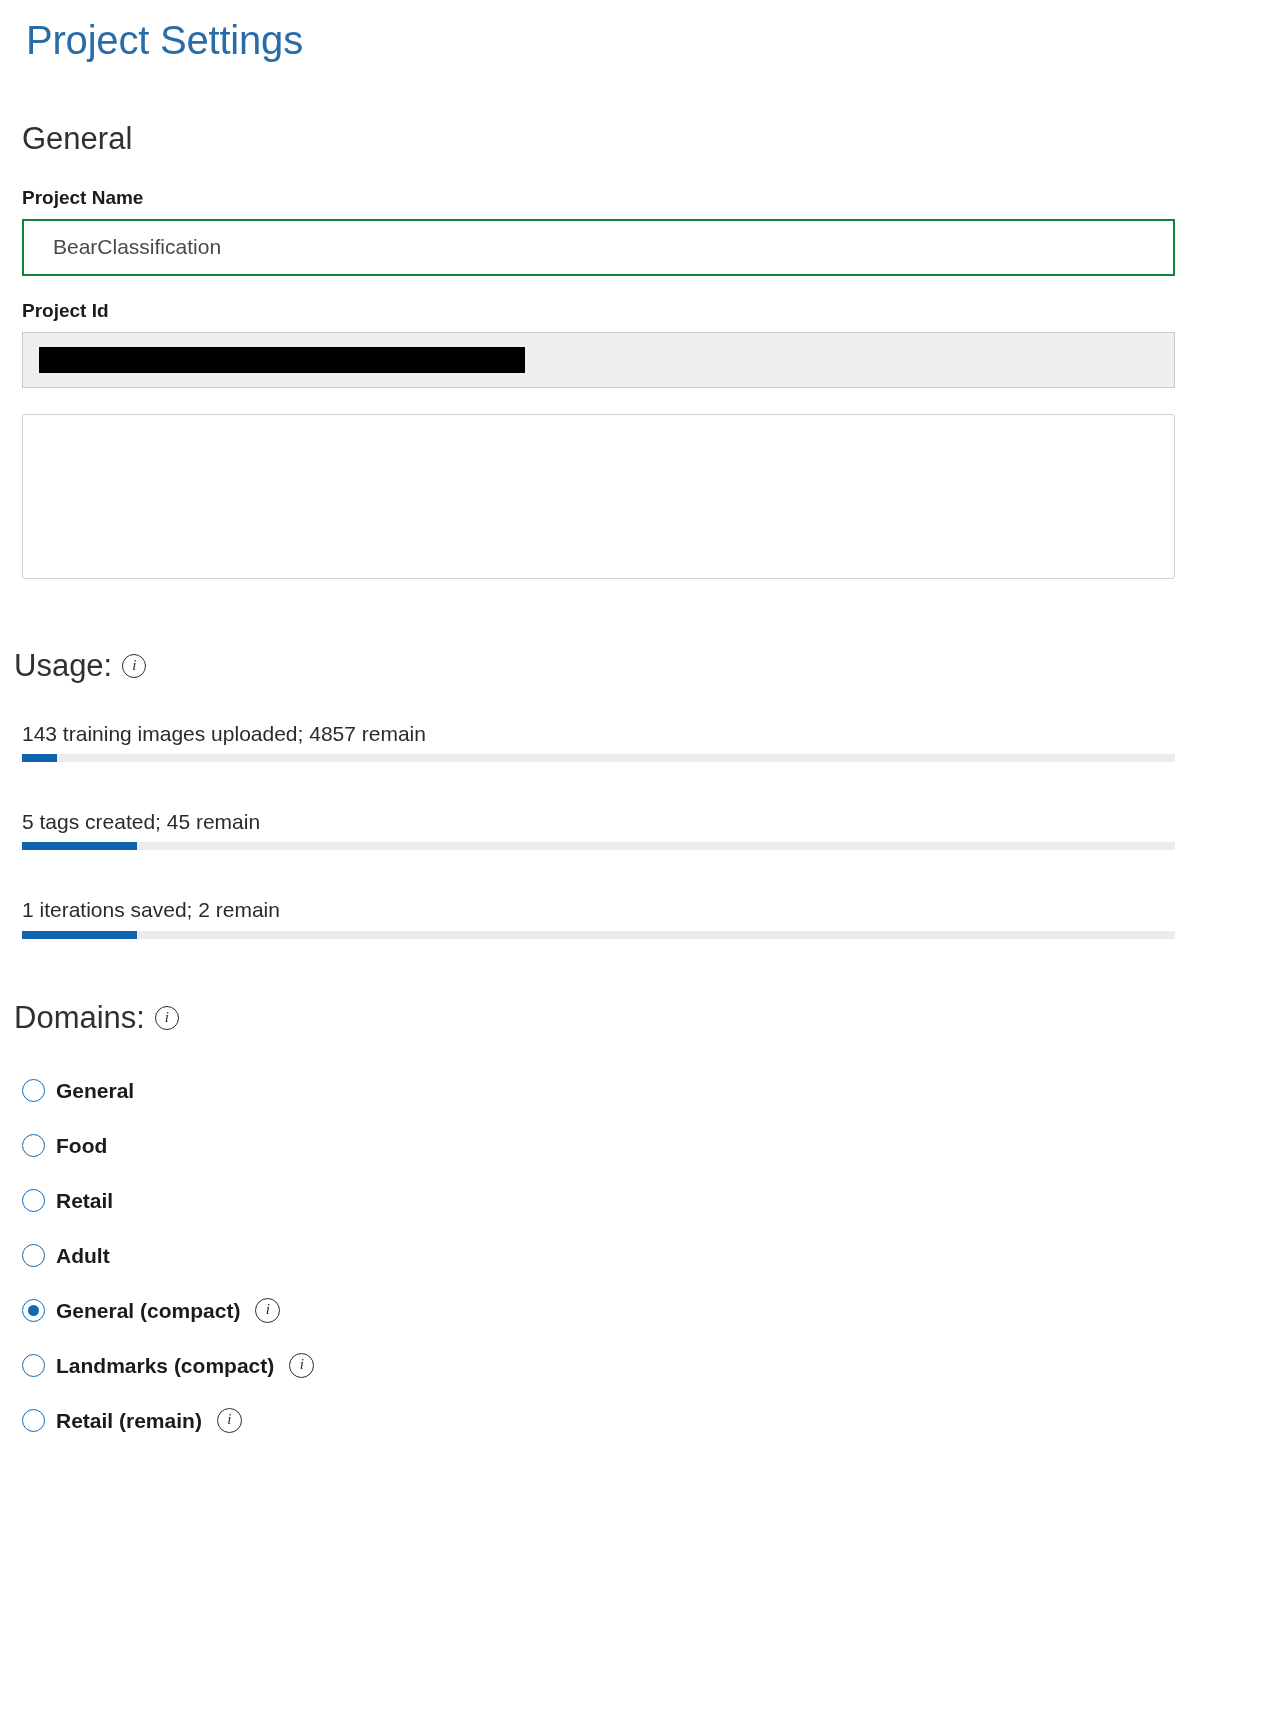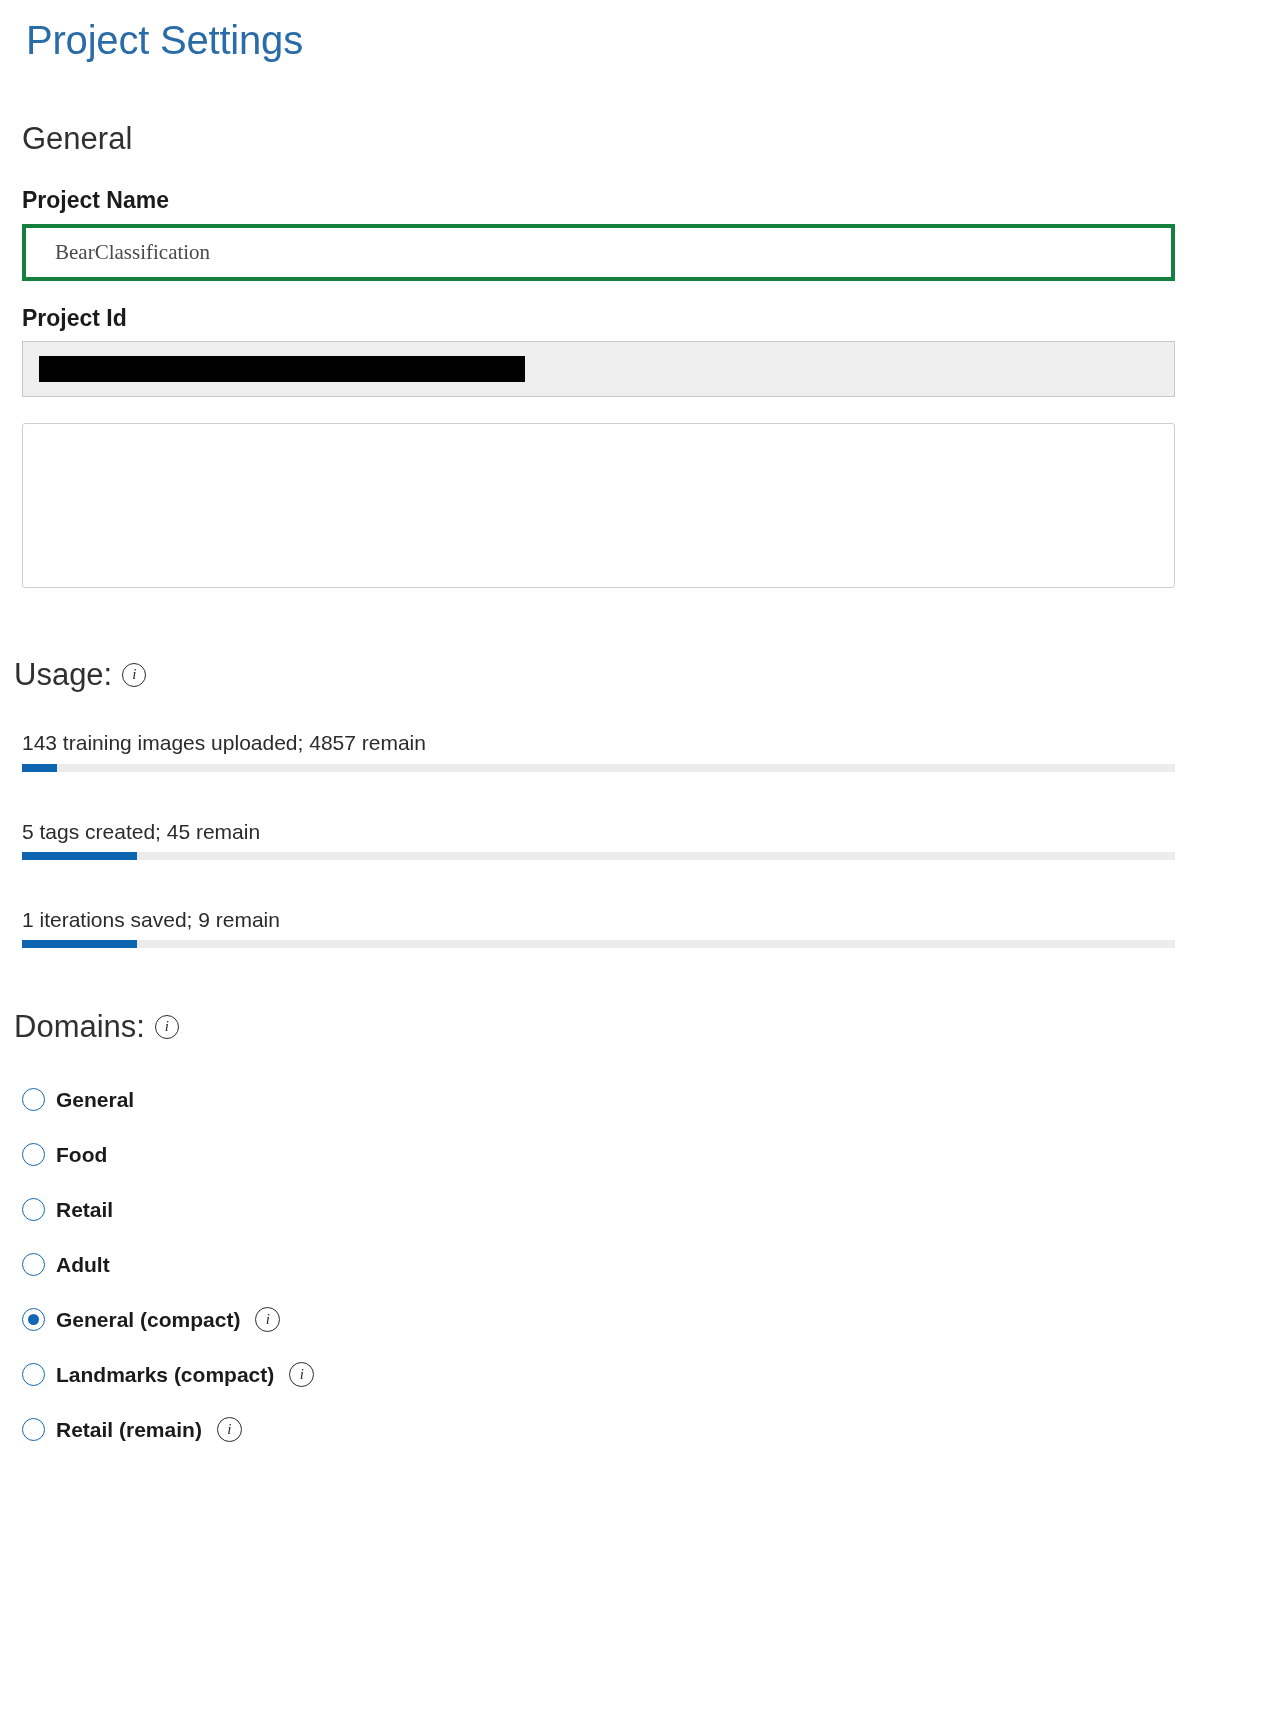--- a/index.html
+++ b/index.html
@@ -39,36 +39,36 @@
     color: #303030;
     margin: 0;
     padding: 0 0 0 22px;
     line-height: 1.1;
   }
   .section-general { margin-top: 60px; }
 
   
   .field { padding-left: 22px; padding-right: 99px; }
   .field-label {
-    font-size: 23px;
+    font-size: 19px;
     font-weight: bold;
     color: #1b1b1b;
     margin: 0 0 9px 0;
     line-height: 1.2;
   }
   .field-name { margin-top: 31px; }
   .field-id   { margin-top: 24px; }
   .field-desc { margin-top: 26px; }
 
   .text-input {
     width: 1153px;
     height: 57px;
-    border: 4px solid #15803d;
-    background: #ffffff;
-    font-family: Liberation Serif, serif;
+    border: 2px solid #15803d;
+    background: #ffffff;
+    font-family: Liberation Sans, sans-serif;
     font-size: 21px;
     color: #4a4a4a;
     padding: 0 0 0 29px;
     display: flex;
     align-items: center;
     outline: none;
   }
 
   .readonly-input {
     width: 1153px;
@@ -227,21 +227,21 @@
     </div>
 
     <div class="usage-row rest">
       <div class="usage-text">5 tags created; 45 remain</div>
       <div class="progress-track">
         <div class="progress-fill" id="usage-fill-1" style="width: 10%;"></div>
       </div>
     </div>
 
     <div class="usage-row rest">
-      <div class="usage-text">1 iterations saved; 9 remain</div>
+      <div class="usage-text">1 iterations saved; 2 remain</div>
       <div class="progress-track">
         <div class="progress-fill" id="usage-fill-2" style="width: 10%;"></div>
       </div>
     </div>
   </div>
 
   <div class="domains-section">
     <div class="heading-with-info">
       <h2 class="section-heading" style="padding-left:0">Domains:</h2>
       <span class="info-icon">

